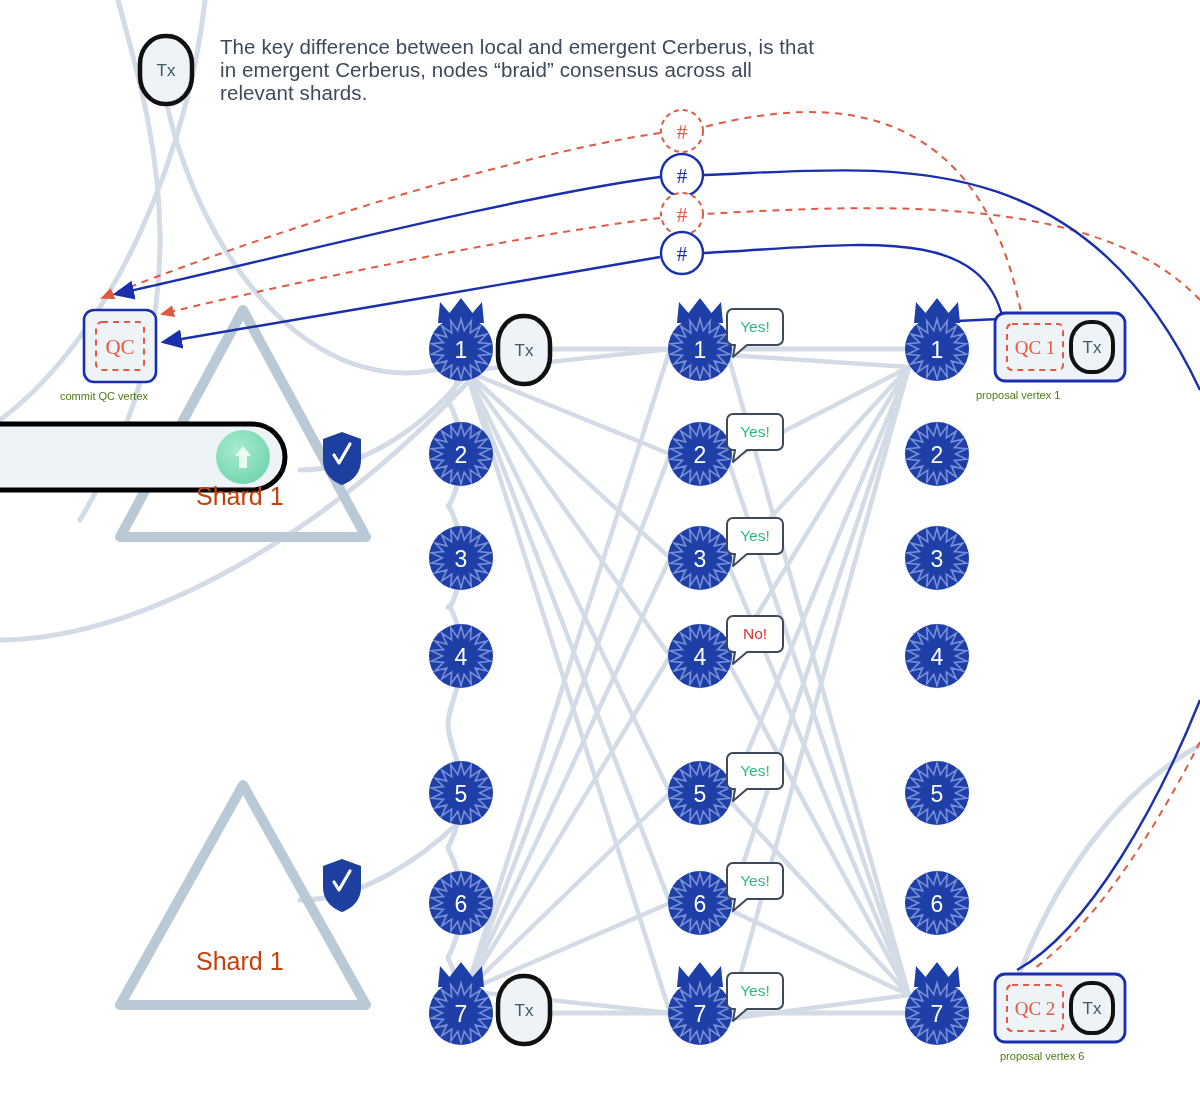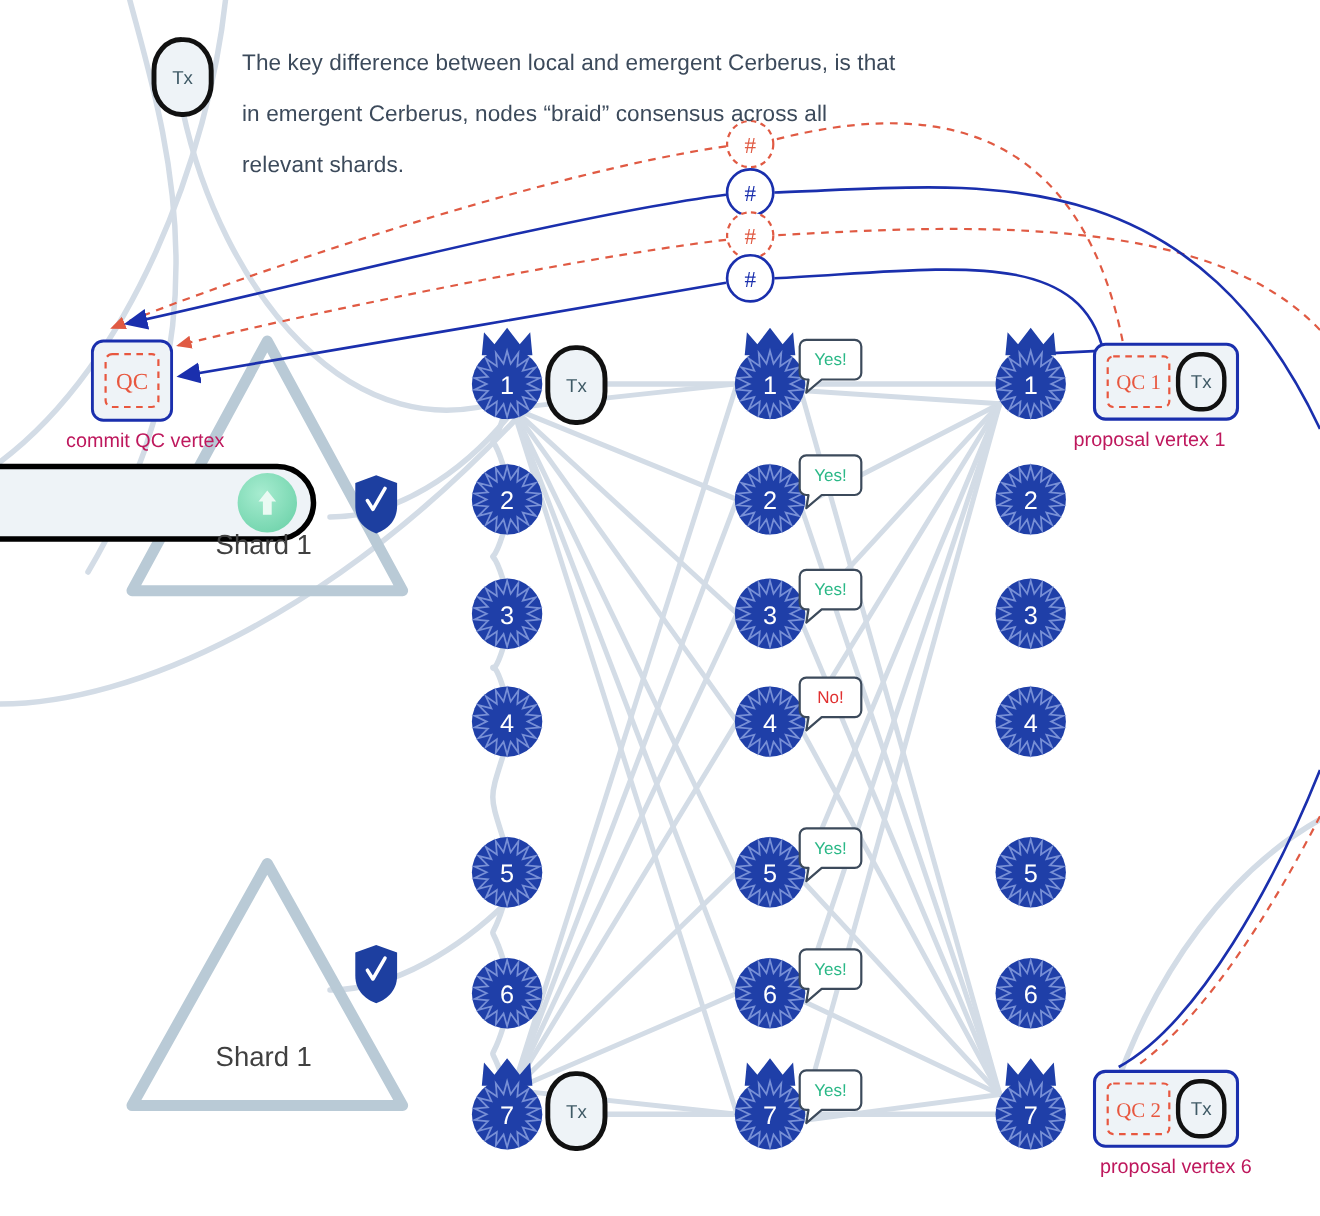--- a/index.html
+++ b/index.html
@@ -1,23 +1,23 @@
 <!DOCTYPE html>
 <html><head>
 <meta charset="utf-8">
 <style>
   html,body{margin:0;padding:0;background:#ffffff;}
   body{width:1200px;height:1105px;position:relative;overflow:hidden;
        font-family:"Liberation Sans","DejaVu Sans",sans-serif;}
   #stage{position:absolute;left:0;top:0;width:1200px;height:1105px;}
   svg.layer{position:absolute;left:0;top:0;width:1200px;height:1105px;overflow:visible;}
   .caption{position:absolute;left:220px;top:14px;width:600px;
-           font-size:20.5px;line-height:46px;color:#3c4a5b;letter-spacing:.1px;}
-  .vtx-label{position:absolute;font-size:18px;color:#be185d;white-space:nowrap;}
-  .shard-label{position:absolute;font-size:25px;color:#404040;white-space:nowrap;}
+           font-size:20.5px;line-height:23px;color:#3c4a5b;letter-spacing:.1px;}
+  .vtx-label{position:absolute;font-size:11px;color:#4d7c0f;white-space:nowrap;}
+  .shard-label{position:absolute;font-size:25px;color:#c2410c;white-space:nowrap;}
   .nodenum{font-size:23px;fill:#ffffff;font-family:"Liberation Sans",sans-serif;font-weight:500;}
   .txtext{font-size:17px;fill:#3f5a66;font-family:"Liberation Sans",sans-serif;}
   .hashtext{font-size:21px;font-family:"Liberation Serif",serif;}
   .qctext{font-family:"Liberation Serif",serif;fill:#e8573f;}
   .bubbletext{font-size:15.5px;font-family:"Liberation Sans",sans-serif;}
 </style>
 </head>
 <body>
 
 <div id="stage">

